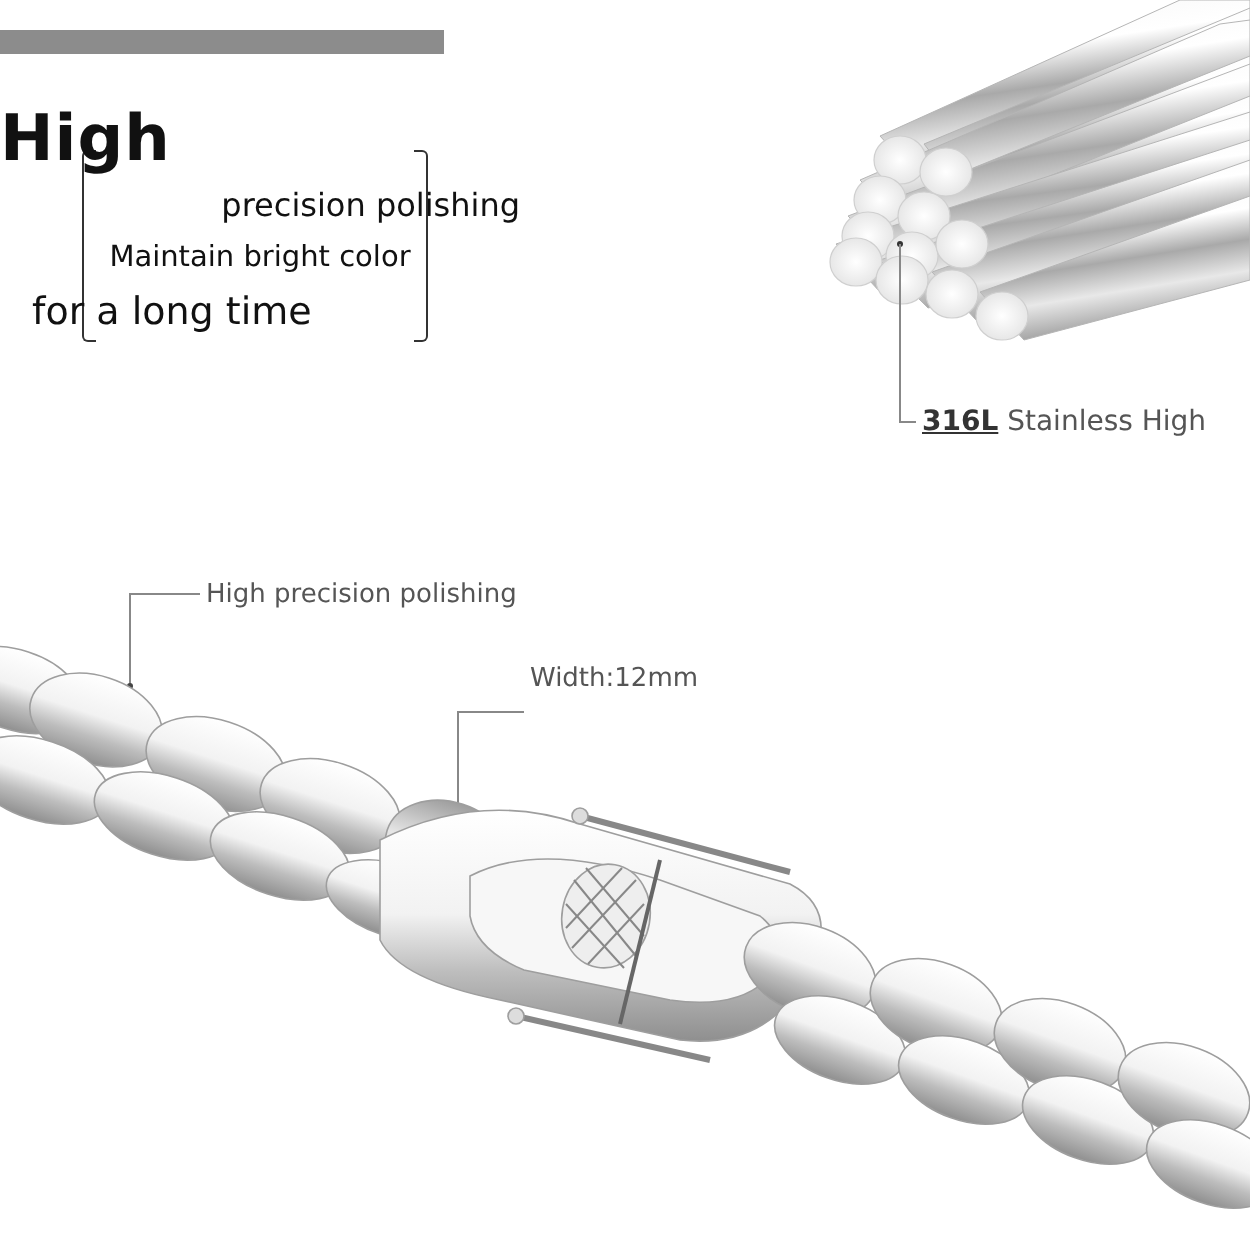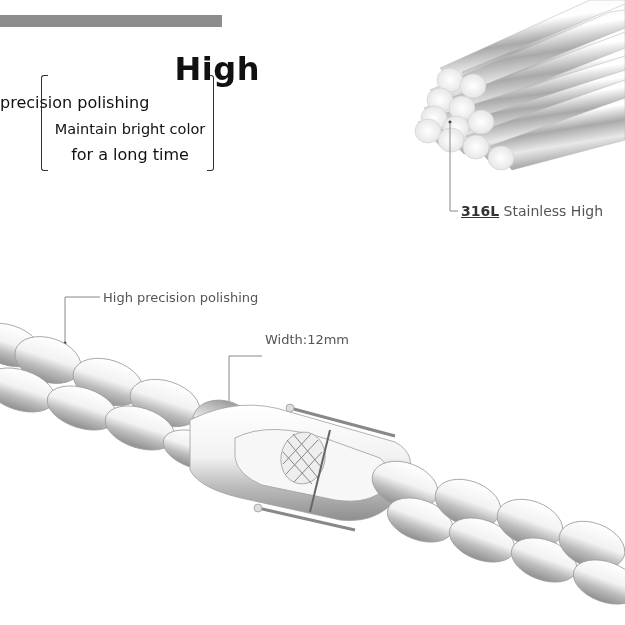--- a/index.html
+++ b/index.html
@@ -2,24 +2,24 @@
 <html><head>
 <meta charset="utf-8">
 <style>
   html, body { margin:0; padding:0; background:#ffffff; }
   body { width:625px; height:625px; position:relative; overflow:hidden; font-family:"DejaVu Sans", sans-serif; color:#222; }
   .topbar { position:absolute; left:0; top:15px; width:222px; height:12px; background:#8c8c8c; }
   .headline-box { position:absolute; left:41px; top:75px; width:173px; height:94px; }
   .bracket-l, .bracket-r { position:absolute; top:0; width:6px; height:94px; border:1.5px solid #333; }
   .bracket-l { left:0; border-right:none; border-radius:3px 0 0 3px; }
   .bracket-r { right:0; border-left:none; border-radius:0 3px 3px 0; }
-  .hl-title { position:absolute; left:0; width:260px; top:50px; text-align:right; font-size:32px; font-weight:600; color:#111; letter-spacing:0.5px; }
-  .hl-sub { position:absolute; left:0; width:260px; top:93px; text-align:left; font-size:16px; color:#111; }
+  .hl-title { position:absolute; left:0; width:260px; top:50px; text-align:left; font-size:32px; font-weight:600; color:#111; letter-spacing:0.5px; }
+  .hl-sub { position:absolute; left:0; width:260px; top:93px; text-align:right; font-size:16px; color:#111; }
   .hl-line1 { position:absolute; left:0; width:260px; top:121px; text-align:center; font-size:14.5px; color:#111; }
-  .hl-line2 { position:absolute; left:0; width:260px; top:145px; text-align:center; font-size:16px; color:#111; }
+  .hl-line2 { position:absolute; left:16px; width:260px; top:145px; text-align:left; font-size:19px; color:#111; }
   .label { position:absolute; font-size:13px; color:#555; white-space:nowrap; }
   svg { position:absolute; left:0; top:0; }
 </style>
 </head>
 <body>
 
 <div class="topbar"></div>
 
 <div class="headline-box">
   <div class="bracket-l"></div>

